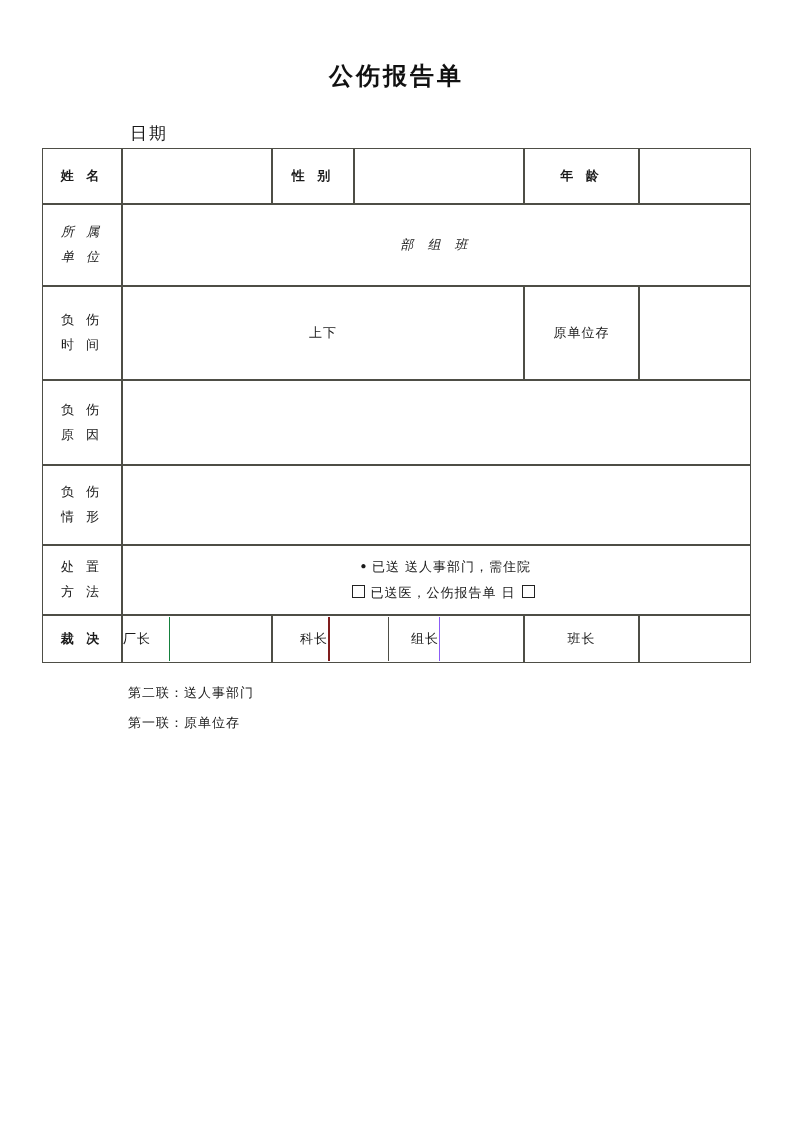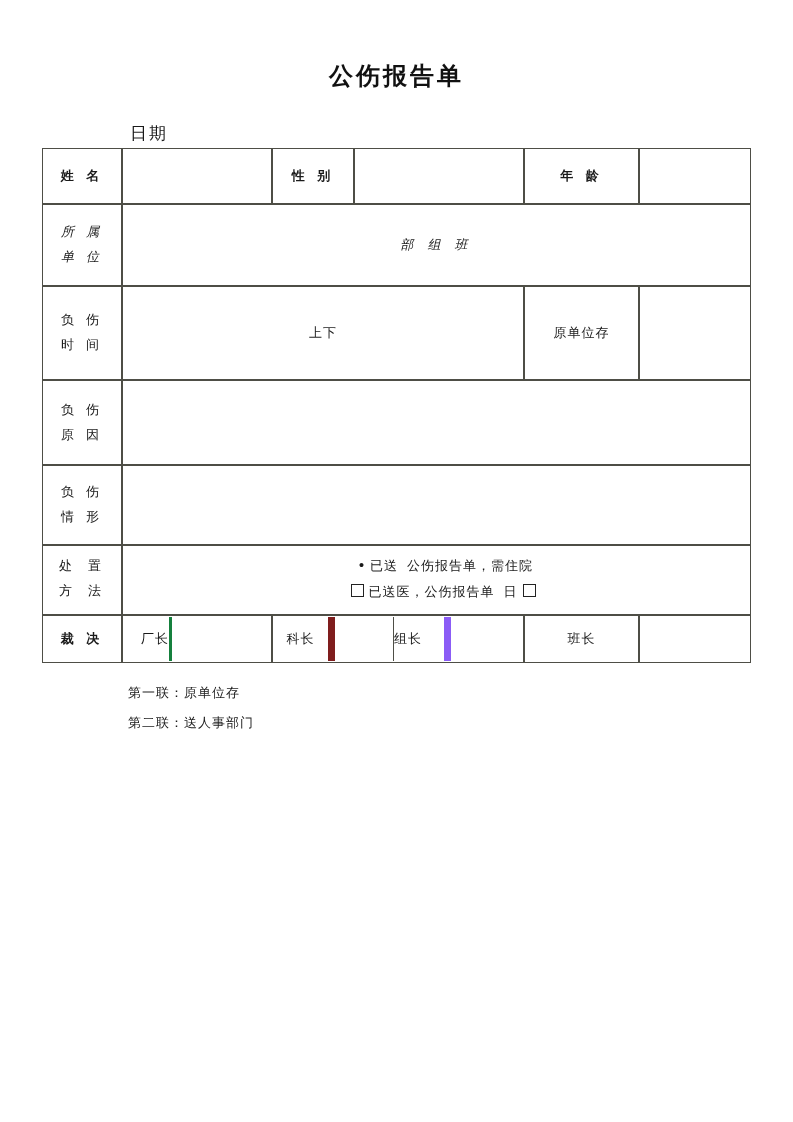--- a/index.html
+++ b/index.html
@@ -78,21 +78,21 @@
     letter-spacing: 4px;
     font-size: 13px;
     font-weight: bold;
   }
 
   .r1 { height: 56px; }
   .r2 { height: 82px; font-style: italic; }
   .r3 { height: 94px; }
   .r4 { height: 85px; }
   .r5 { height: 80px; }
-  .r6 { height: 68px; font-family: Liberation Mono, monospace; }
+  .r6 { height: 68px; }
   .r7 { height: 48px; }
 
   .cell-center-text {
     letter-spacing: 5px;
     font-size: 13px;
   }
   .cell-plain-text {
     font-size: 13px;
     letter-spacing: 1px;
   }
@@ -208,56 +208,56 @@
       <td class="lbl">负 伤
 情 形</td>
       <td colspan="5"></td>
     </tr>
 
     <tr class="r6">
       <td class="lbl">处 置
 方 法</td>
       <td colspan="5" class="treat-cell">
         <div class="treat-line">
-          <span class="bullet-dot">•</span><span>已送  公伤报告单，需住院</span>
+          <span class="bullet-dot">•</span><span>已送  送人事部门，需住院</span>
         </div>
         <div class="treat-line">
           <span class="cbox"></span><span>已送医，公伤报告单  日</span><span class="cbox-trail"></span>
         </div>
       </td>
     </tr>
 
     <tr class="r7">
       <td class="lbl-single">裁  决</td>
       <td style="padding:0">
         <table style="width:100%;border-collapse:collapse;table-layout:fixed">
           <tbody>
                 <tr>
-            <td style="border:none;border-right:3px solid #15803d;width:46px;height:44px;text-align:right" class="sig-label">厂长</td>
+            <td style="border:none;border-right:1px solid #15803d;width:46px;height:44px;text-align:left" class="sig-label">厂长</td>
             <td style="border:none;text-align:center"></td>
           </tr>
         </tbody>
             </table>
       </td>
       <td style="padding:0" colspan="2">
         <table style="width:100%;border-collapse:collapse;table-layout:fixed">
           <tbody>
                 <tr>
-            <td style="border:none;border-right:7px solid #7f1d1d;width:55px;height:44px;text-align:center" class="sig-label">科长</td>
+            <td style="border:none;border-right:2px solid #7f1d1d;width:55px;height:44px;text-align:right" class="sig-label">科长</td>
             <td style="border:none;border-right:1px solid #4e4e46;width:58px;text-align:center"></td>
-            <td style="border:none;border-right:7px solid #8b5cf6;width:50px;text-align:left" class="sig-label">组长</td>
+            <td style="border:none;border-right:1px solid #8b5cf6;width:50px;text-align:right" class="sig-label">组长</td>
             <td style="border:none;text-align:center"></td>
           </tr>
         </tbody>
             </table>
       </td>
       <td class="sig-label">班长</td>
       <td></td>
     </tr>
   </tbody>
     </table>
 
   <div class="copies">
+    <div class="copy-line">第二联：送人事部门</div>
     <div class="copy-line">第一联：原单位存</div>
-    <div class="copy-line">第二联：送人事部门</div>
   </div>
 
 </div>
 
 </body></html>

